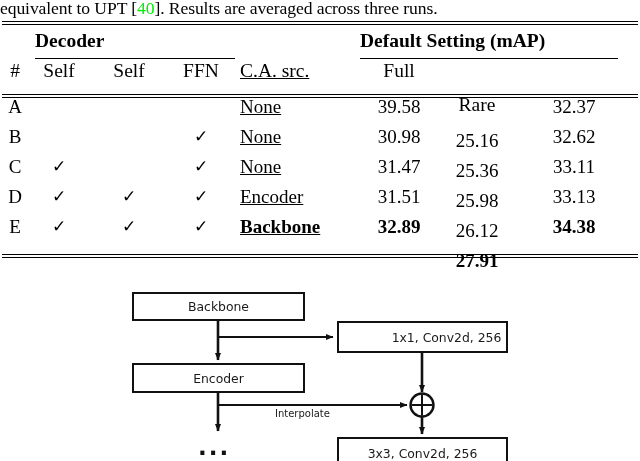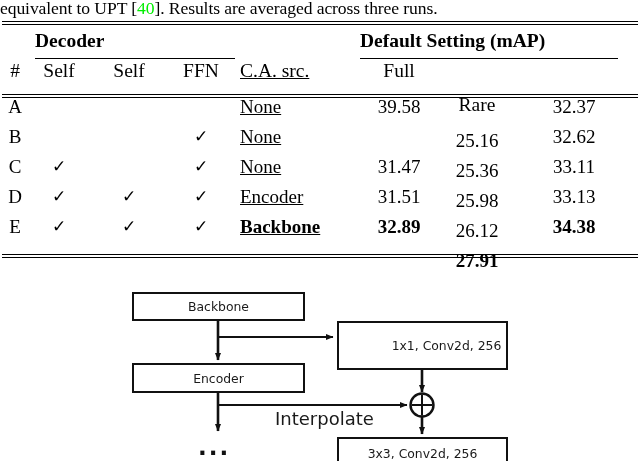--- a/index.html
+++ b/index.html
@@ -113,29 +113,29 @@
     font-family: "DejaVu Sans", sans-serif;
     font-size: 12.4px;
     color: #1a1a1a;
     display: flex;
     align-items: center;
     justify-content: center;
     text-align: center;
   }
   #box-backbone   { left: 132px; top: 16px;  width: 173px; height: 29px; }
   #box-encoder    { left: 132px; top: 87px;  width: 173px; height: 30px; }
-  #box-conv1x1    { left: 337px; top: 45px;  width: 171px; height: 49px; padding-left: 48px; }
+  #box-conv1x1    { left: 337px; top: 45px;  width: 171px; height: 32px; padding-left: 48px; }
   #box-conv3x3    { left: 337px; top: 161px; width: 171px; height: 32px; }
 
   #label-interpolate {
     position: absolute;
     left: 275px;
     top: 132px;
     font-family: "DejaVu Sans", sans-serif;
-    font-size: 18px;
+    font-size: 10px;
     color: #1a1a1a;
     white-space: nowrap;
   }
   #ellipsis-node {
     position: absolute;
     left: 198px;
     top: 160px;
     font-family: "DejaVu Sans", sans-serif;
     font-size: 23px;
     font-weight: bold;
@@ -188,20 +188,21 @@
     <div class="cell c-rare">25.16</div>
     <div class="cell c-nrare">32.37</div>
   </div>
 
   <div class="body-row">
     <div class="cell c-hash">B</div>
     <div class="cell c-self  check"></div>
     <div class="cell c-cross check"></div>
     <div class="cell c-ffn   check">✓</div>
     <div class="cell c-casrc">None</div>
+    <div class="cell c-full">30.98</div>
     <div class="cell c-rare">25.36</div>
     <div class="cell c-nrare">32.62</div>
   </div>
 
   <div class="body-row">
     <div class="cell c-hash">C</div>
     <div class="cell c-self  check">✓</div>
     <div class="cell c-cross check"></div>
     <div class="cell c-ffn   check">✓</div>
     <div class="cell c-casrc">None</div>

